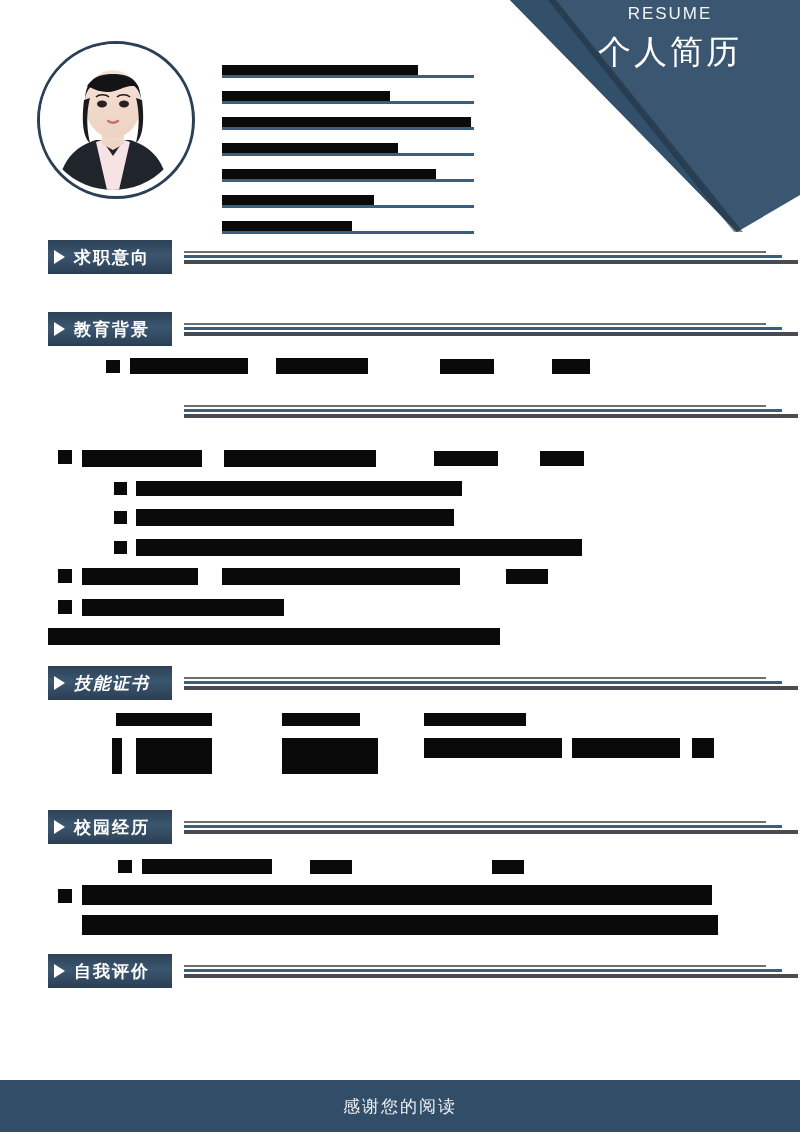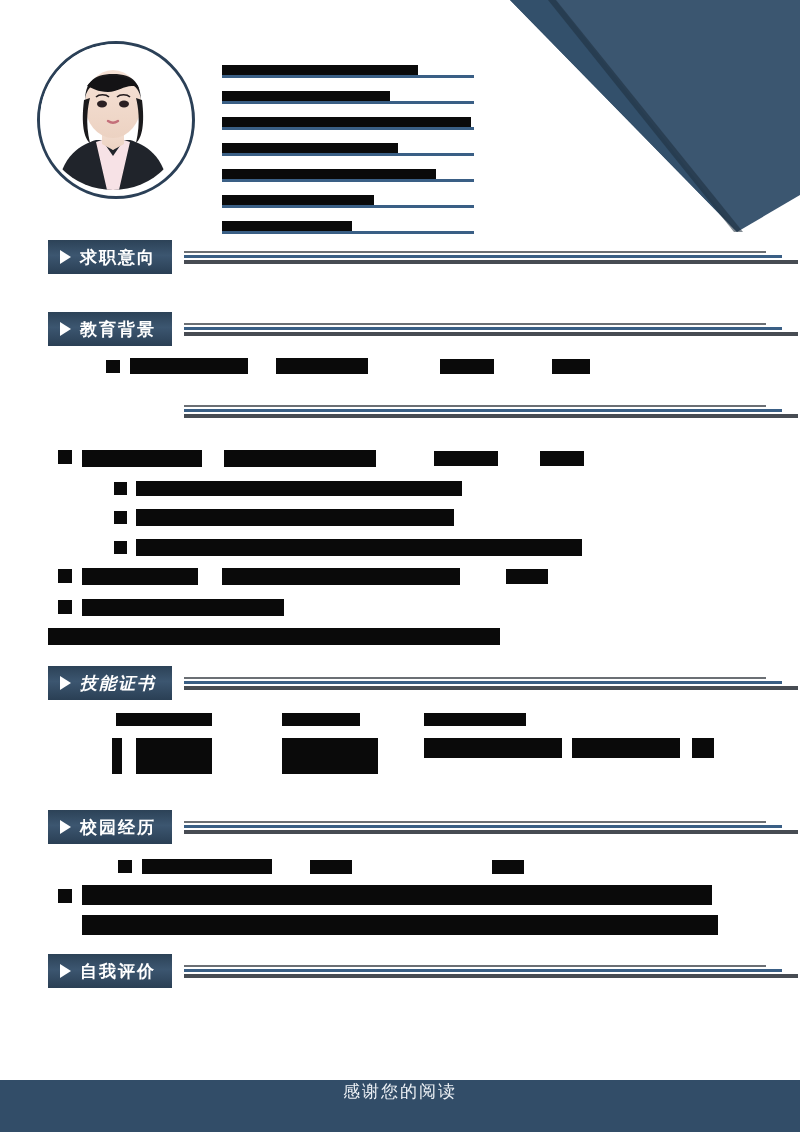--- a/index.html
+++ b/index.html
@@ -130,21 +130,21 @@
   }
   .sec-bar {
     position: absolute;
     left: 48px;
     top: 0;
     height: 34px;
     min-width: 124px;
     background: linear-gradient(180deg, #2c4257 0%, #3c5670 45%, #2a3f54 100%);
     display: flex;
     align-items: center;
-    padding: 0 12px 0 12px;
+    padding: 0 12px 0 6px;
     box-sizing: border-box;
   }
   .sec-tri {
     width: 0;
     height: 0;
     border-left: 11px solid #ffffff;
     border-top: 7px solid transparent;
     border-bottom: 7px solid transparent;
     margin-right: 9px;
     flex: none;
@@ -196,37 +196,42 @@
 
   
   .footer {
     position: absolute;
     left: 0;
     bottom: 0;
     width: 800px;
     height: 52px;
     background: #324d68;
     display: flex;
+    align-items: center;
     justify-content: center;
   }
   .footer-text {
     color: #eef2f6;
     font-size: 17px;
     letter-spacing: 2px;
   }
 </style>
 </head>
 <body>
 
 <div id="page">
 
   <div class="banner-wrap">
     <div class="banner-shape"></div>
     <div class="banner-shade"></div>
     <div class="banner-edge"></div>
+  </div>
+  <div class="banner-text">
+    <div class="banner-en">RESUME</div>
+    <div class="banner-cn">个人简历</div>
   </div>
 
   <div class="photo">
     <svg width="146" height="146" viewBox="0 0 146 146">
       <defs>
         <clipPath id="cc">
             <circle cx="73" cy="73" r="73"></circle>
           </clipPath>
         <linearGradient id="skin" x1="0" y1="0" x2="0" y2="1">
           <stop offset="0%" stop-color="#f6e2d6"></stop>

